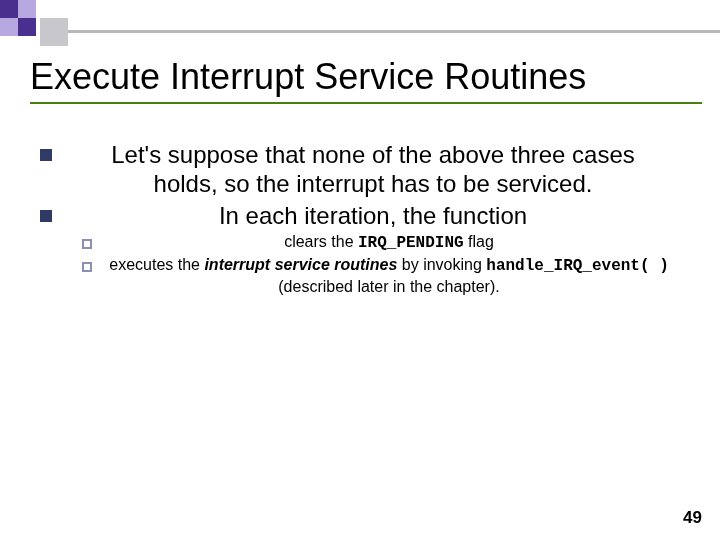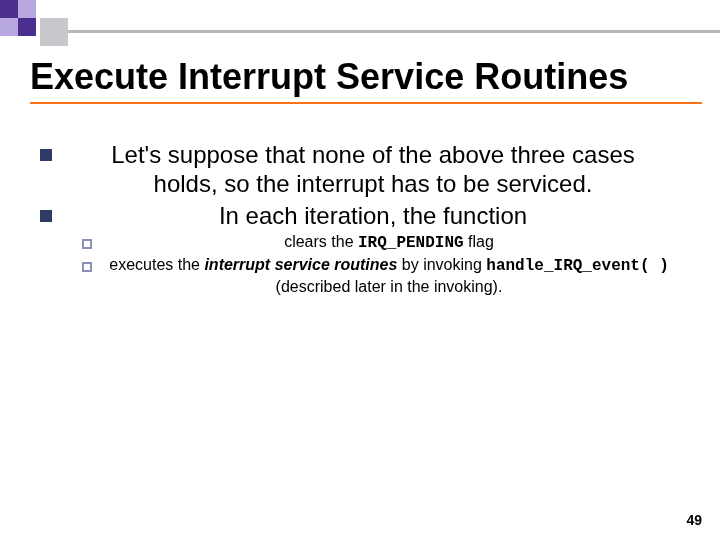--- a/index.html
+++ b/index.html
@@ -5,23 +5,23 @@
   * { box-sizing: border-box; margin: 0; padding: 0; }
   html, body { width: 720px; height: 540px; background: #fff; font-family: Arial, Helvetica, sans-serif; color: #000; }
   .slide { position: relative; width: 720px; height: 540px; }
   .decor { position: absolute; top: 0; left: 0; width: 720px; height: 46px; }
   .title {
     position: absolute;
     top: 56px;
     left: 30px;
     right: 18px;
     font-size: 36px;
-    font-weight: 700;
+    font-weight: 400;
     letter-spacing: 0px;
-    border-bottom: 2px solid #f97316;
+    border-bottom: 2px solid #4d7c0f;
     padding-bottom: 4px;
   }
   .body {
     position: absolute;
     top: 140px;
     left: 40px;
     right: 50px;
     font-size: 24px;
     line-height: 1.22;
   }
@@ -31,21 +31,21 @@
     position: absolute; left: 0; top: 9px; width: 12px; height: 12px; background: #2f3b66;
   }
   ul.level2 { list-style: none; margin-top: 2px; margin-left: 6px; font-size: 16px; }
   ul.level2 > li { position: relative; padding-left: 26px; margin-bottom: 2px; line-height:1.22; }
   ul.level2 > li > .sq2 {
     position: absolute; left: 0; top: 7px; width: 10px; height: 10px; background: #fff; border: 2px solid #8a90b2;
   }
   .mono { font-family: "Courier New", Courier, monospace; font-weight: bold; }
   .bi { font-weight: bold; font-style: italic; margin-top: 40px; }
   .pagenum {
-    position: absolute; right: 18px; bottom: 12px; font-size: 14px; font-weight: bold;
+    position: absolute; right: 18px; bottom: 12px; font-size: 17px; font-weight: bold;
   }
 </style>
 </head>
 <body>
 <div class="slide">
 
   <svg class="decor" viewBox="0 0 720 46">
     <rect x="0" y="0" width="18" height="18" fill="#4b2f8f"></rect>
     <rect x="18" y="0" width="18" height="18" fill="#b8a8e0"></rect>
     <rect x="0" y="18" width="18" height="18" fill="#b8a8e0"></rect>
@@ -54,20 +54,20 @@
     <rect x="68" y="30" width="652" height="3" fill="#b8b8bc"></rect>
   </svg>
 
   <h1 class="title">Execute Interrupt Service Routines</h1>
 
   <div class="body">
     <ul class="level1" id="bullet-list">
         <li><span class="sq"></span><span><span>Let's suppose that none of the above three cases holds, so the interrupt has to be serviced.</span></span></li>
         <li><span class="sq"></span><span><span>In each iteration, the function</span></span><ul class="level2">
             <li><span class="sq2"></span><span><span>clears the </span><span class="mono">IRQ_PENDING</span><span> flag</span></span></li>
-            <li><span class="sq2"></span><span><span>executes the </span><span class="bi">interrupt service routines</span><span> by invoking </span><span class="mono">handle_IRQ_event( )</span><span> (described later in the invoking).</span></span></li>
+            <li><span class="sq2"></span><span><span>executes the </span><span class="bi">interrupt service routines</span><span> by invoking </span><span class="mono">handle_IRQ_event( )</span><span> (described later in the chapter).</span></span></li>
           </ul></li>
       </ul>
   </div>
 
   <div class="pagenum">49</div>
 
 </div>
 
 </body></html>

